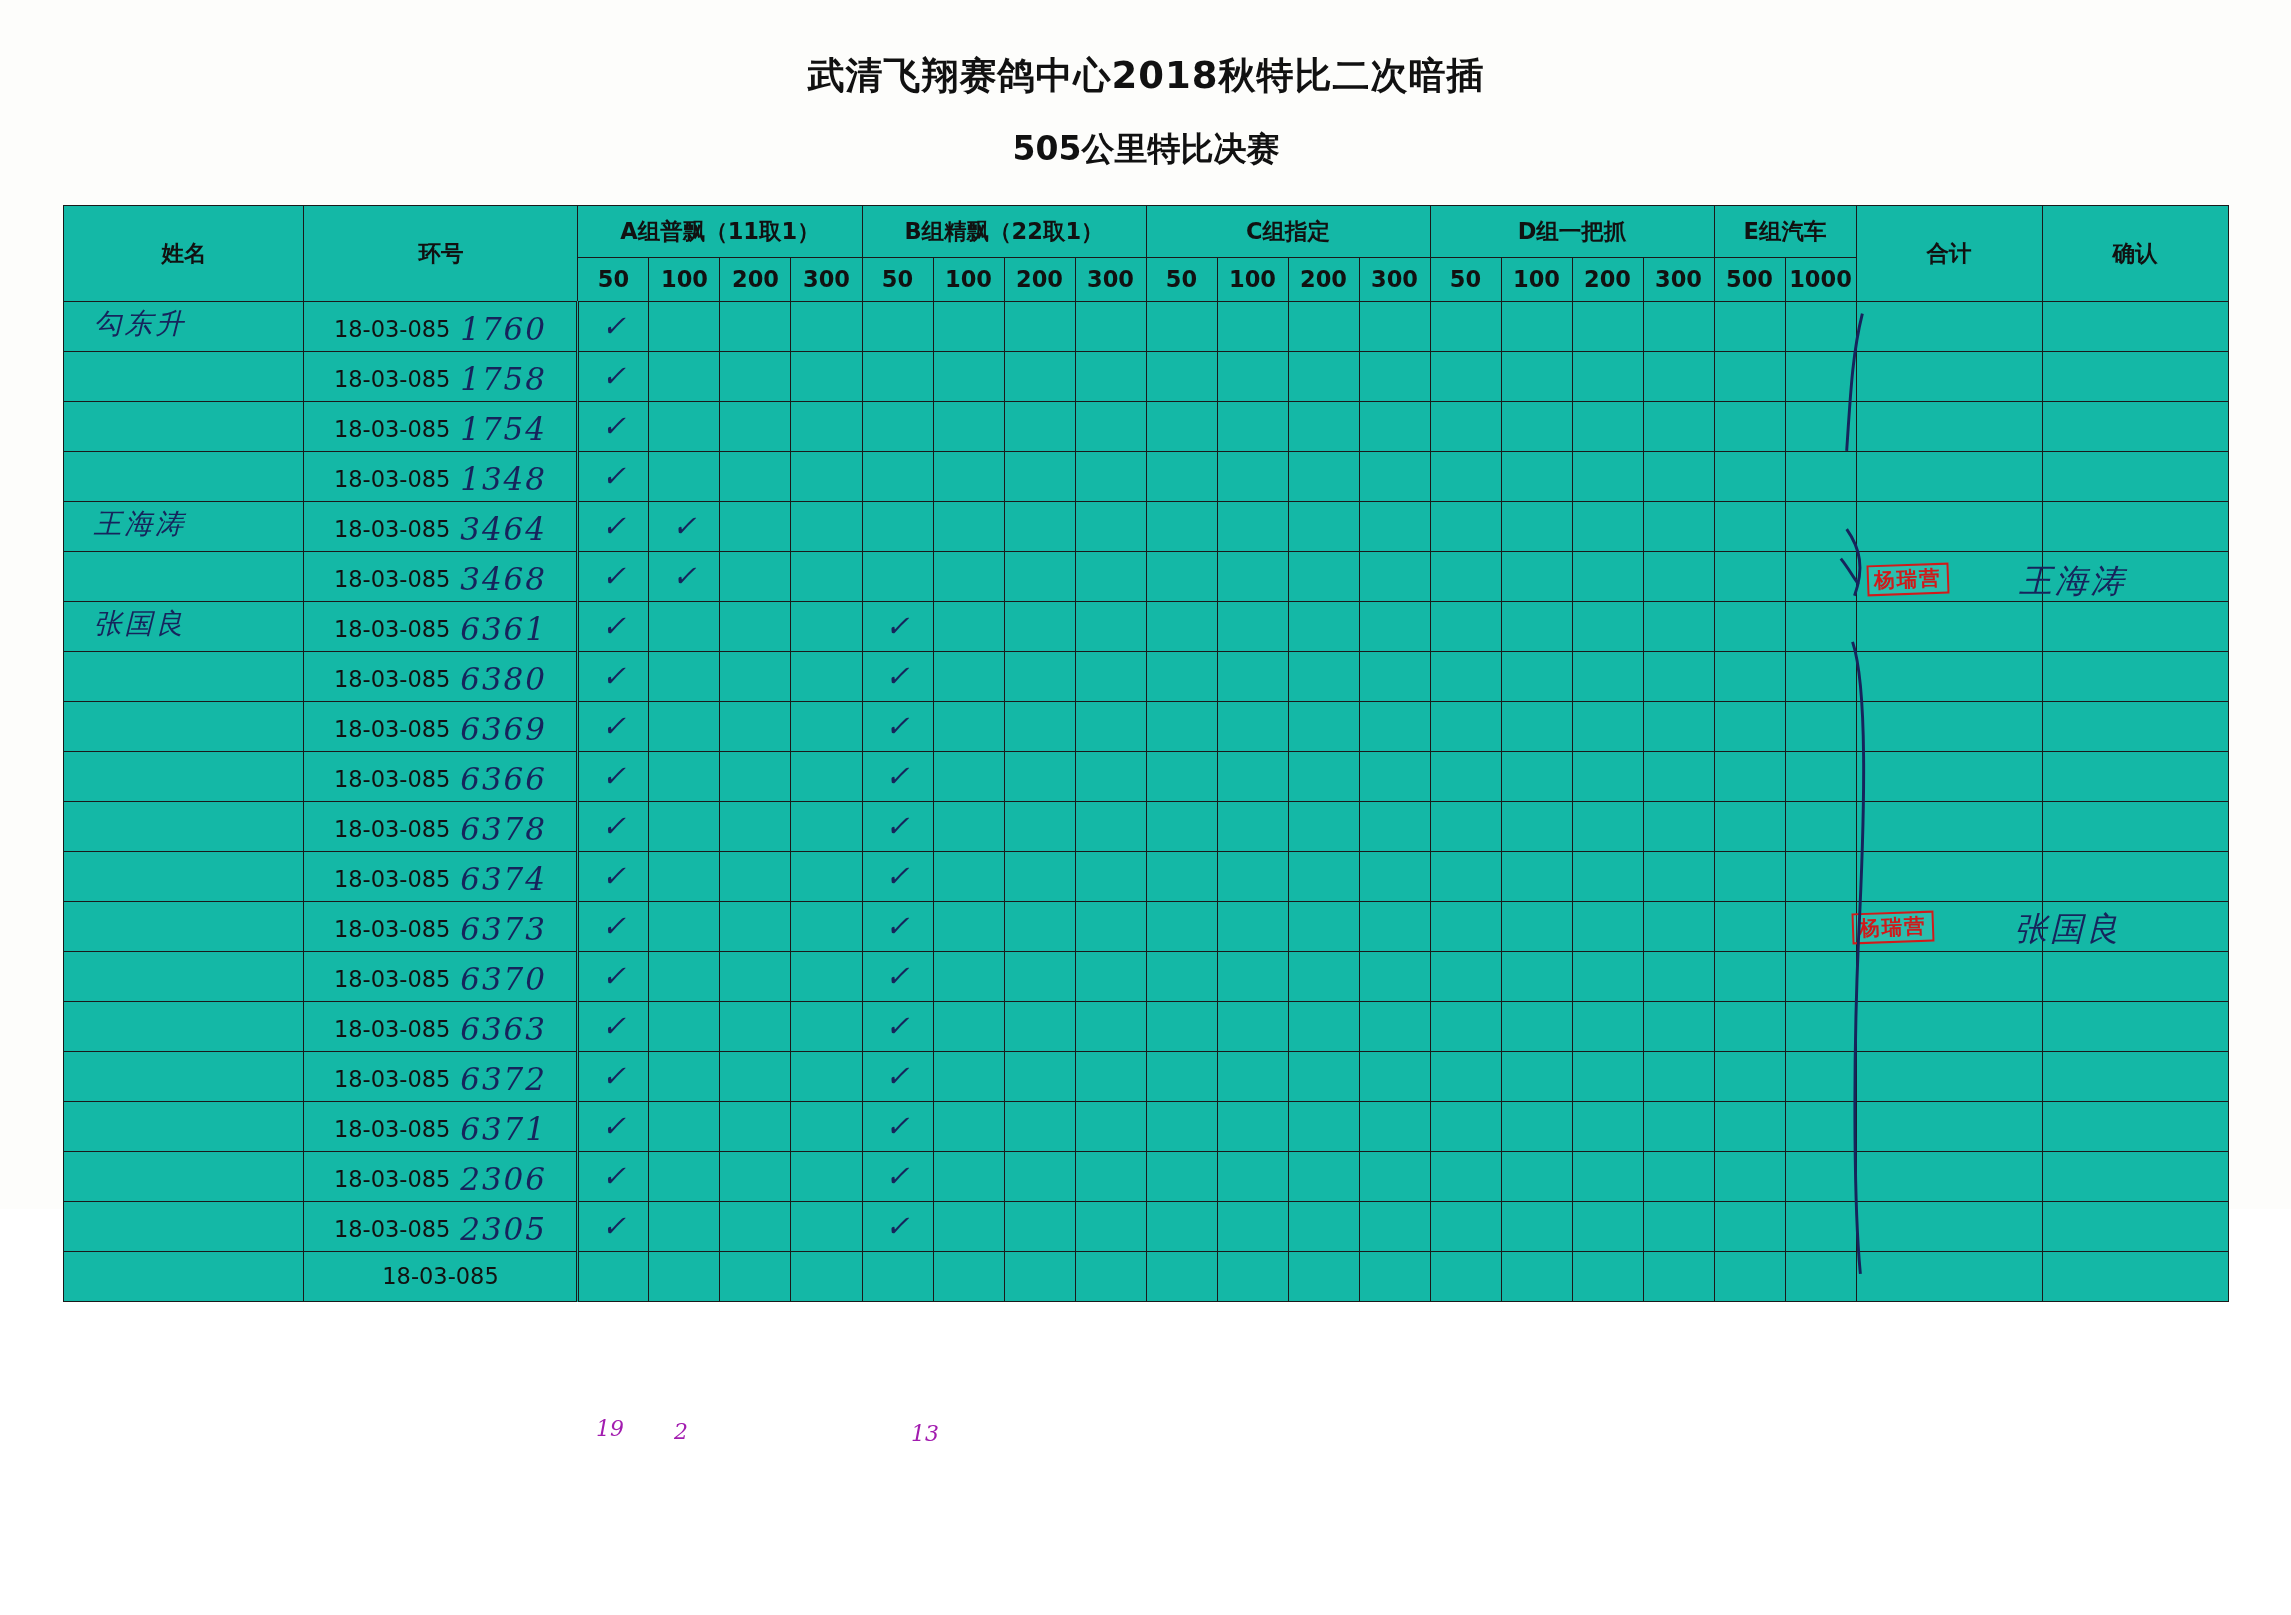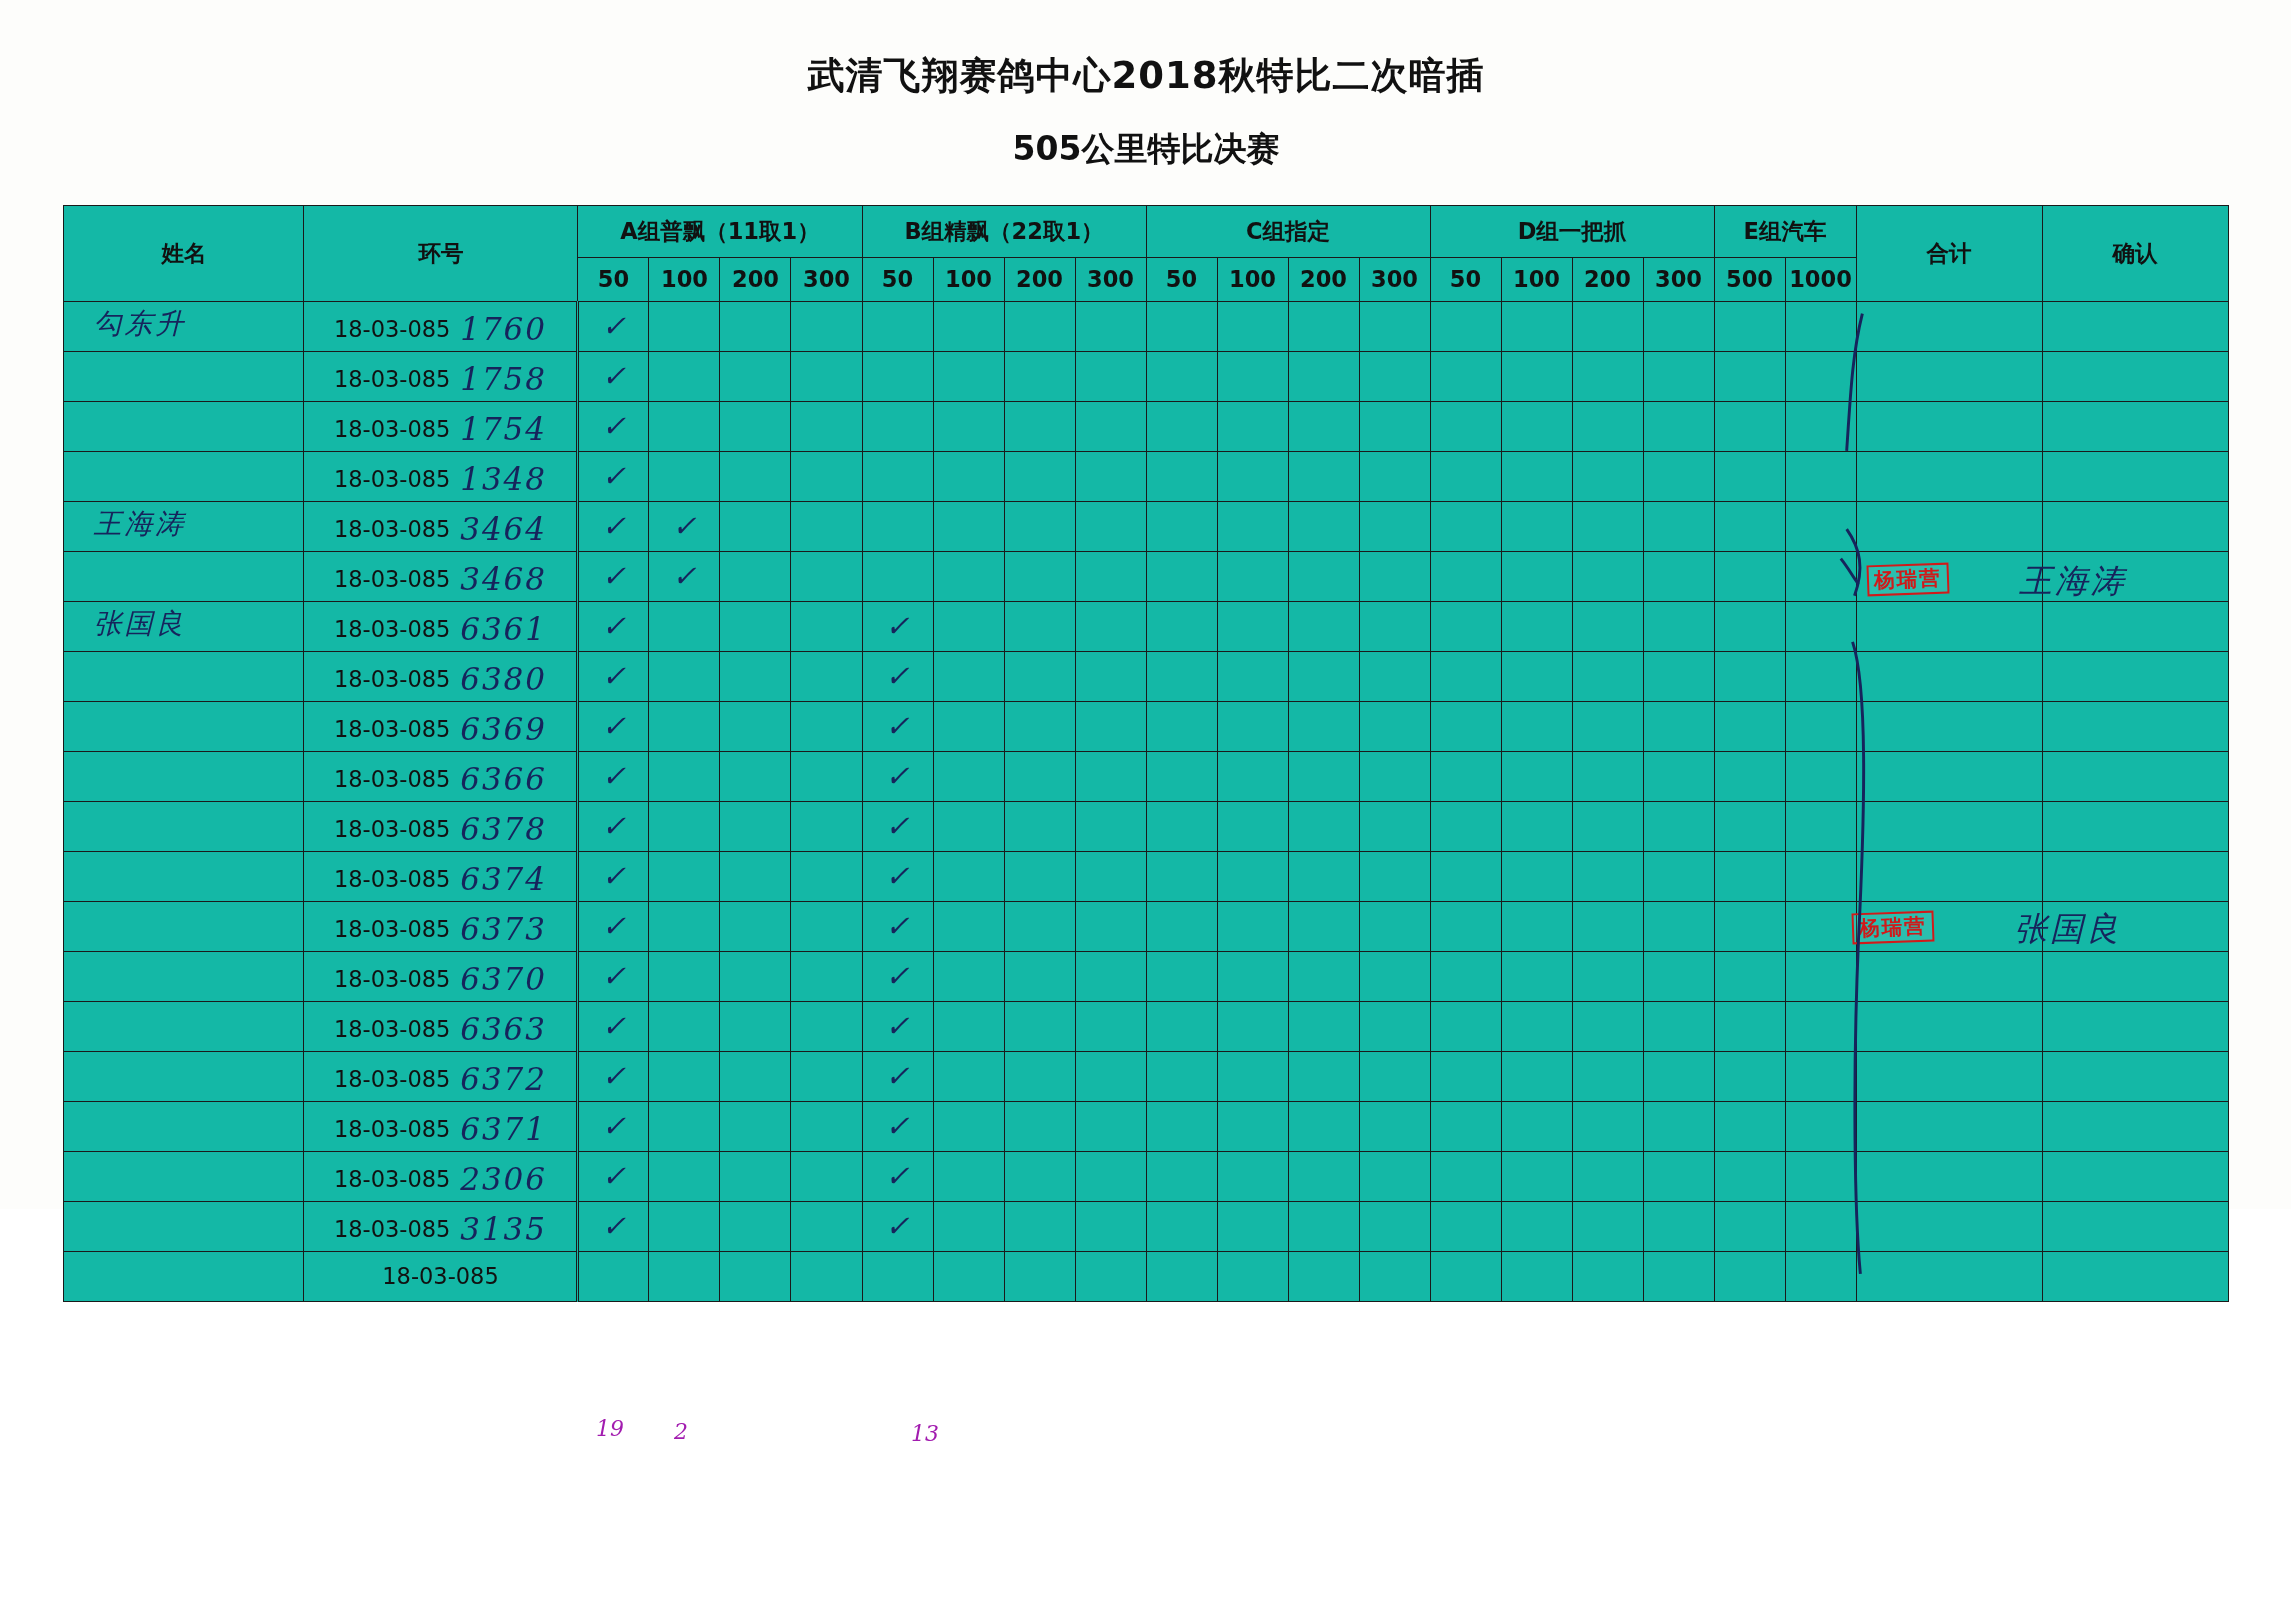--- a/index.html
+++ b/index.html
@@ -741,21 +741,21 @@
           <td class="row"></td>
           <td class="row"></td>
           <td class="row"></td>
           <td class="row"></td>
           <td class="row"></td>
           <td class="row"></td>
           <td class="row"></td>
         </tr>
         <tr>
           <td class="row namecell"></td>
-          <td class="row ringcell sep"><span>18-03-085</span><span class="hw-ring">3135</span></td>
+          <td class="row ringcell sep"><span>18-03-085</span><span class="hw-ring">2305</span></td>
           <td class="row">
             <span class="tick">✓</span>
           </td>
           <td class="row"></td>
           <td class="row"></td>
           <td class="row"></td>
           <td class="row">
             <span class="tick">✓</span>
           </td>
           <td class="row"></td>

